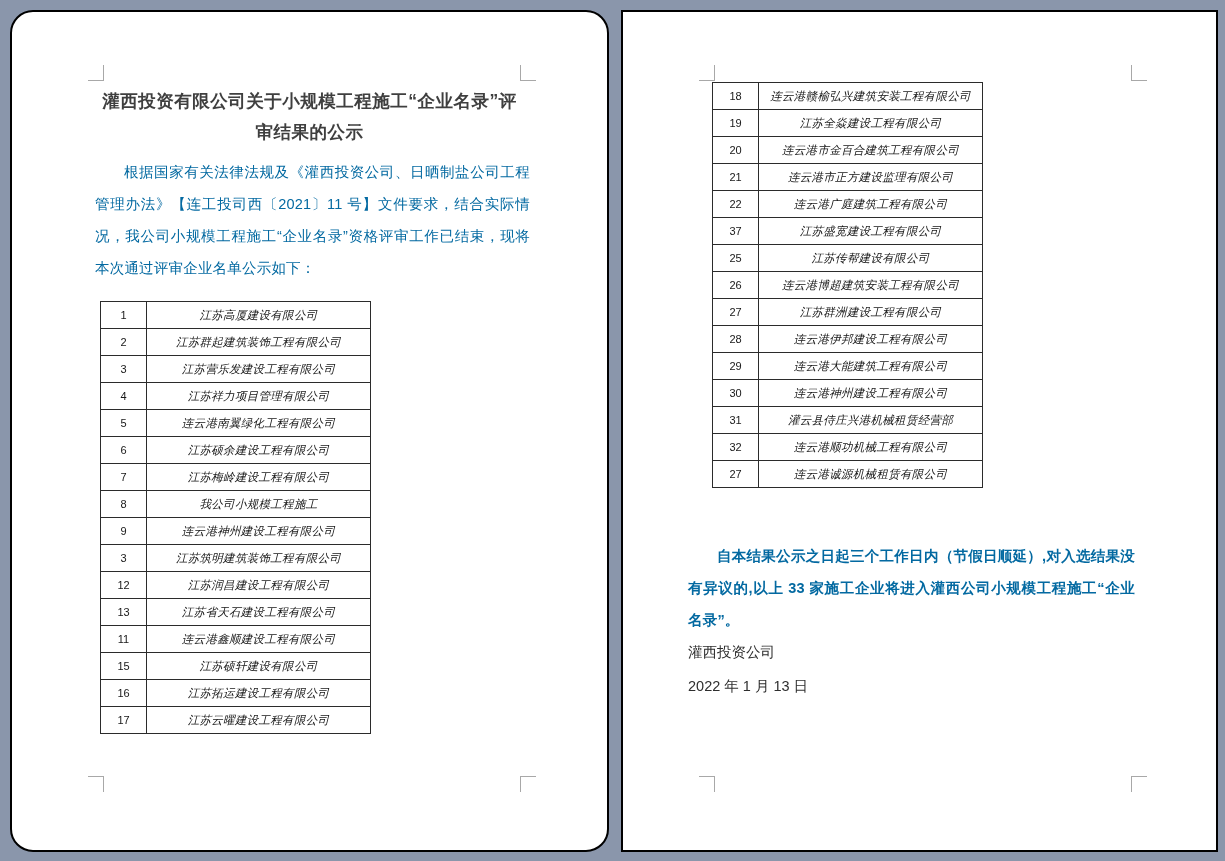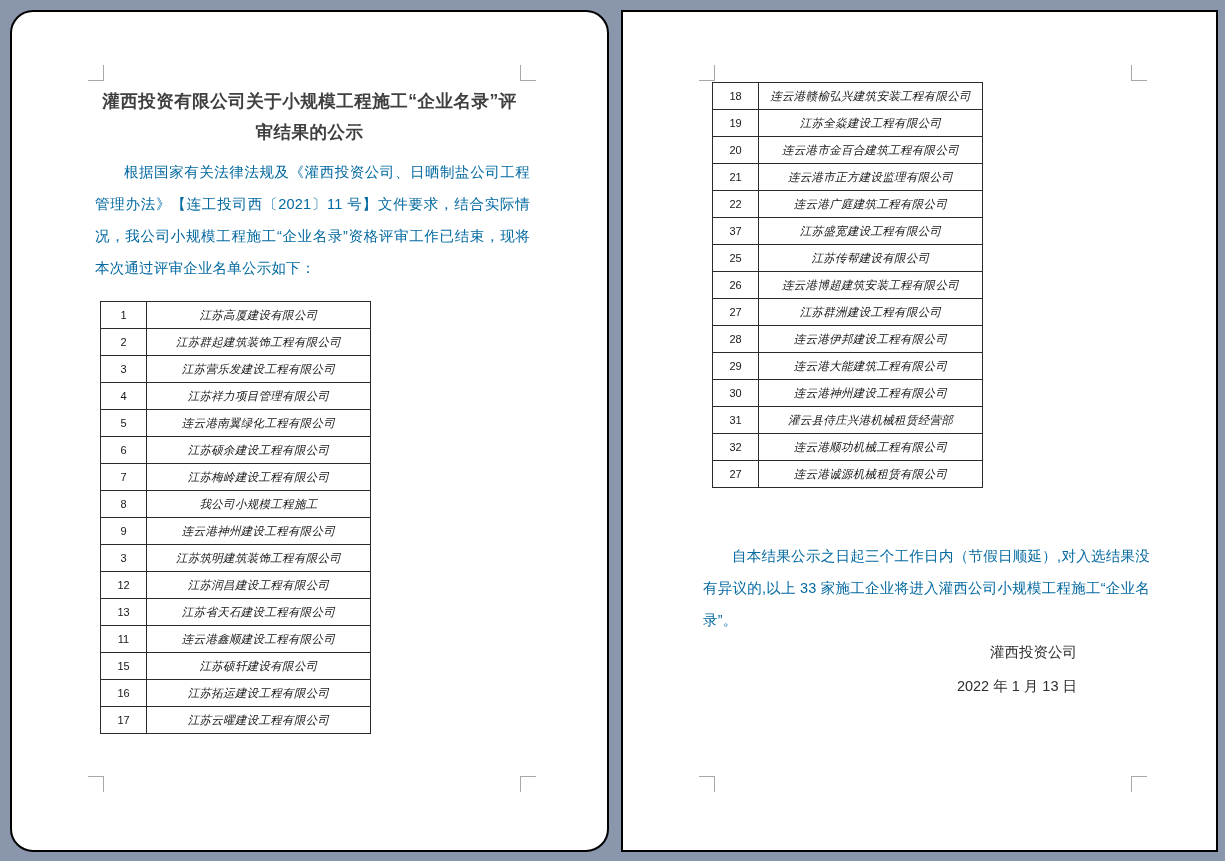--- a/index.html
+++ b/index.html
@@ -35,21 +35,21 @@
   }
   .para{
     position:absolute;
     font-size:14.5px;color:#0369a1;
     line-height:32px;
     text-align:justify;
     text-indent:29px;
     letter-spacing:0.2px;
   }
   #page1 .para{top:144px;left:83px;width:435px;}
-  #page2 .para{top:528px;left:80px;width:447px;}
+  #page2 .para{top:528px;left:65px;width:447px;font-weight:bold;}
 
   table.roster{
     position:absolute;
     border-collapse:collapse;
     table-layout:fixed;
   }
   #page1 table.roster{top:289px;left:88px;}
   #page2 table.roster{top:70px;left:89px;}
   table.roster td{
     border:1px solid #2b2b2b;
@@ -58,21 +58,20 @@
     font-size:11.5px;color:#171717;
     padding:0 2px;
     overflow:hidden;white-space:nowrap;
   }
   table.roster td.num{width:41px;font-size:11px;}
   table.roster td.name{width:219px;letter-spacing:0.3px;font-style:italic;}
 
   .sign-block{
     position:absolute;
     top:623px;left:65px;width:447px;
-    text-align:right;
     font-size:14.5px;color:#2e2e2e;
     line-height:34px;
   }
   .sign-block .line{padding-right:58px;}
 </style>
 </head>
 <body>
 
 <div class="page" id="page1">
   <div class="mark tl"></div>

